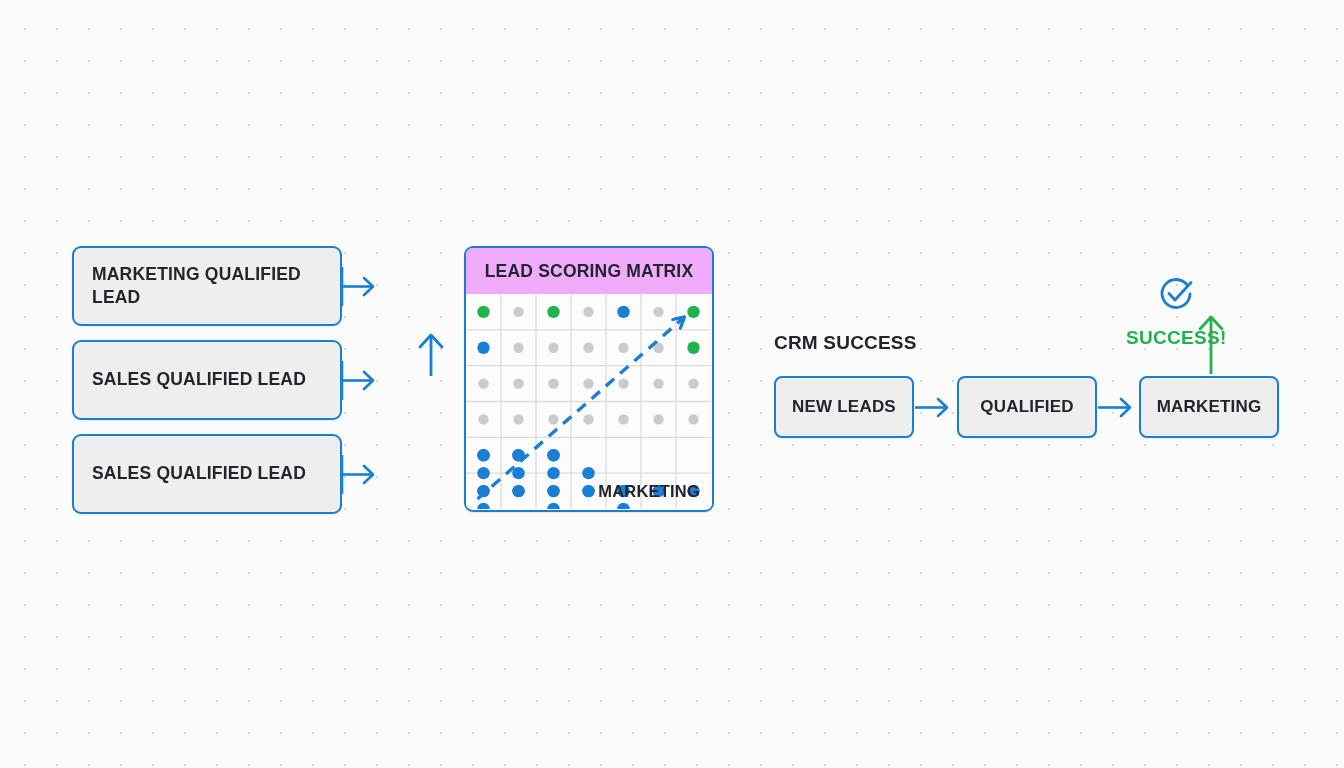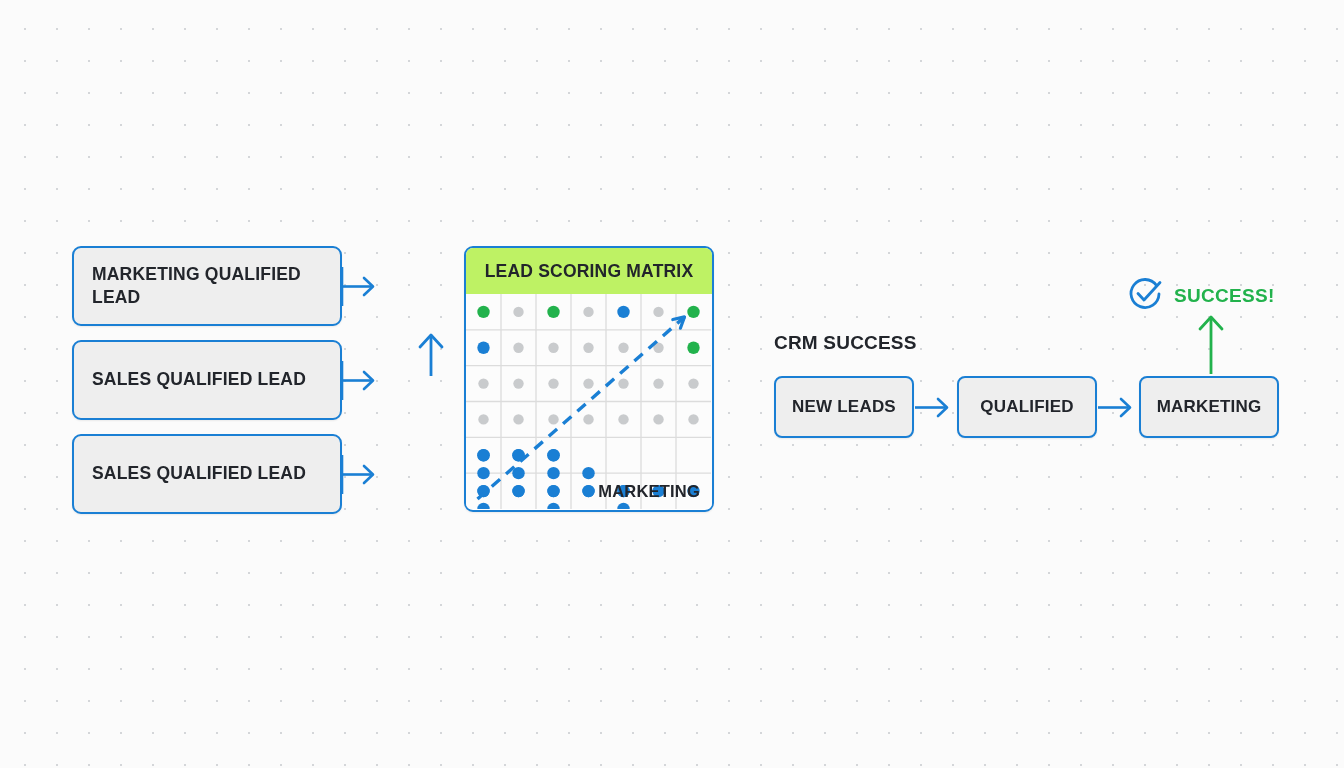--- a/index.html
+++ b/index.html
@@ -74,21 +74,21 @@
     height: 266px;
     box-sizing: border-box;
     background: #ffffff;
     border: 2.5px solid #1a7fd4;
     border-radius: 9px;
     overflow: hidden;
     box-shadow: 0 1px 2px rgba(0,0,0,0.07);
   }
   .matrix-header {
     height: 46px;
-    background: #bef264;
+    background: #f0abfc;
     display: flex;
     align-items: center;
     justify-content: center;
     font-size: 17.5px;
     font-weight: bold;
     color: #22252b;
     letter-spacing: 0.2px;
     text-align: center;
   }
   .matrix-body {
@@ -117,20 +117,21 @@
     color: #22252b;
     letter-spacing: 0.2px;
   }
   .success-wrap {
     position: absolute;
     left: 1126px;
     top: 275px;
     display: flex;
     align-items: center;
     gap: 10px;
+    flex-direction: column;
   }
   .success-text {
     font-size: 19px;
     font-weight: bold;
     color: #22b24c;
     letter-spacing: 0.3px;
   }
 </style>
 </head>
 <body>

